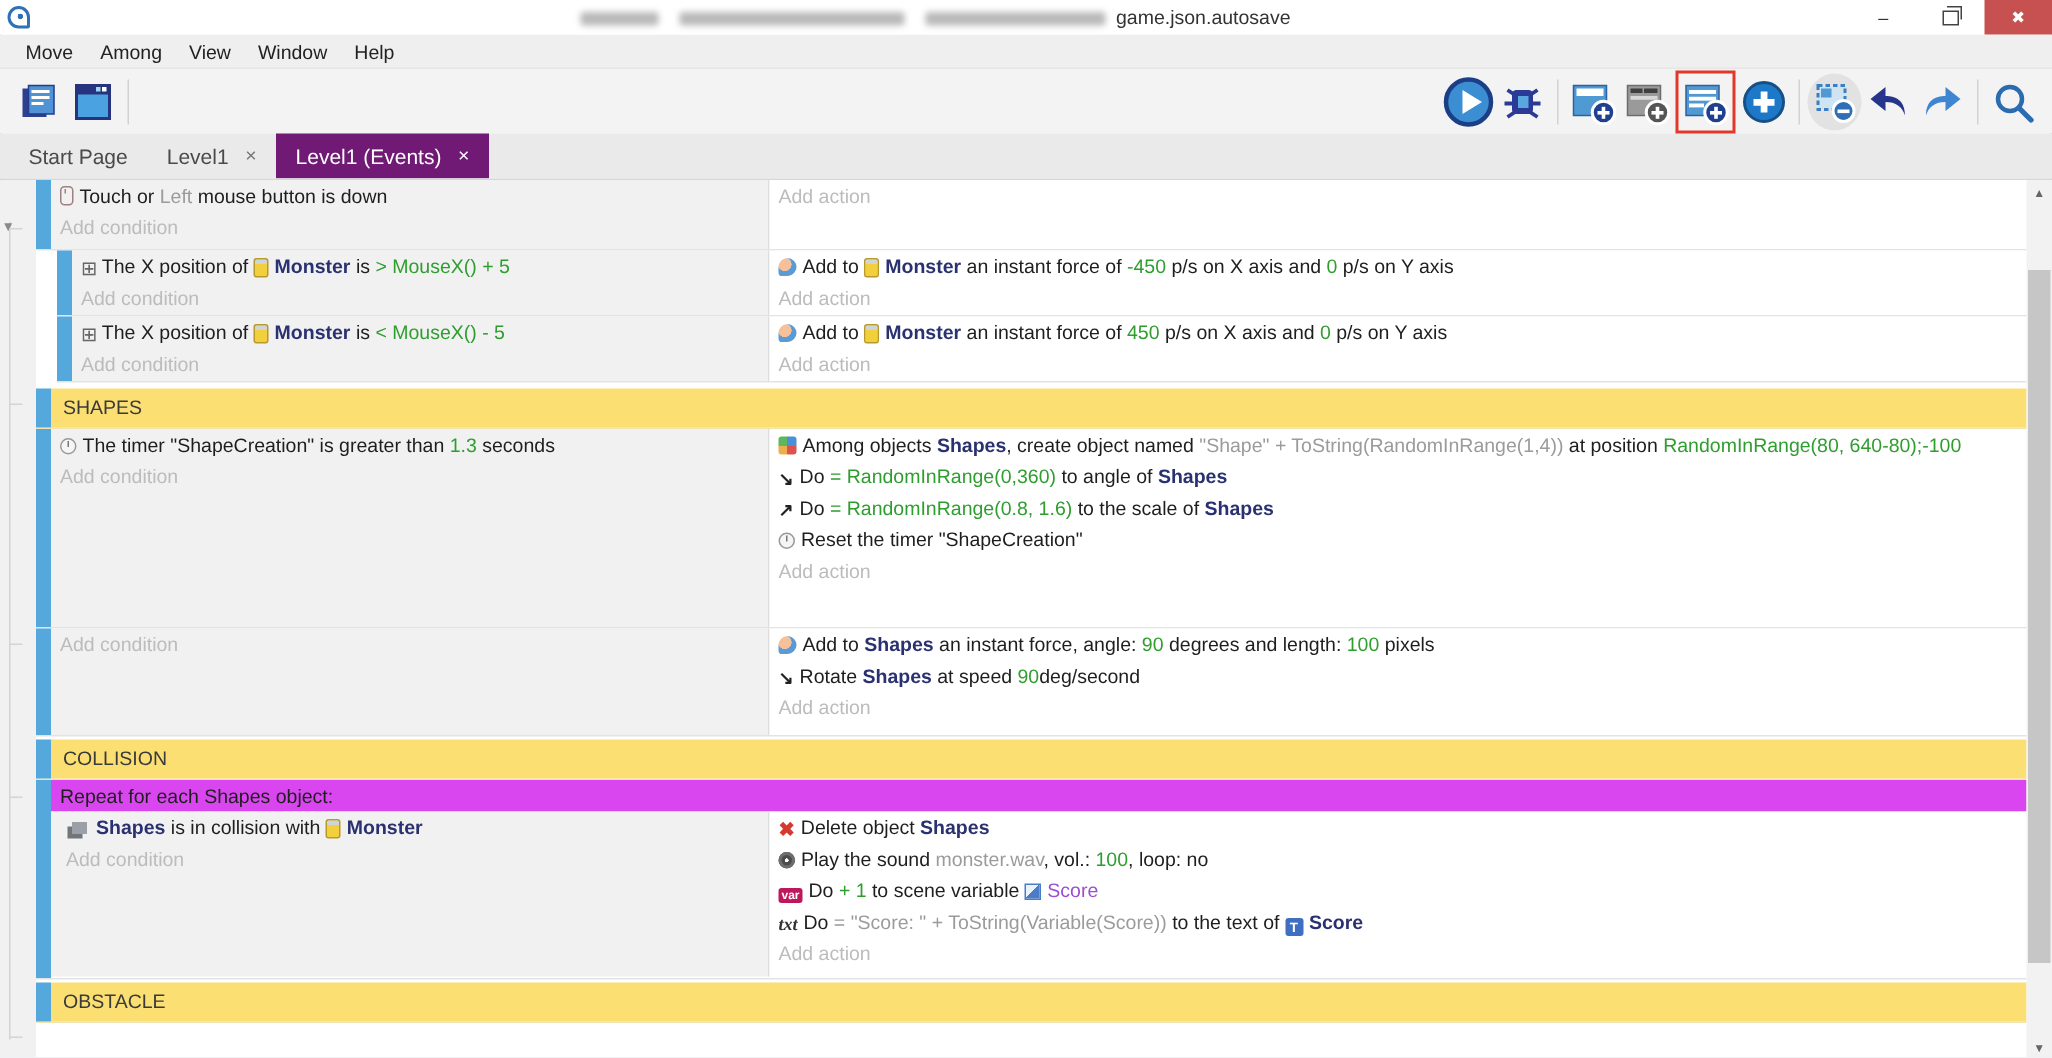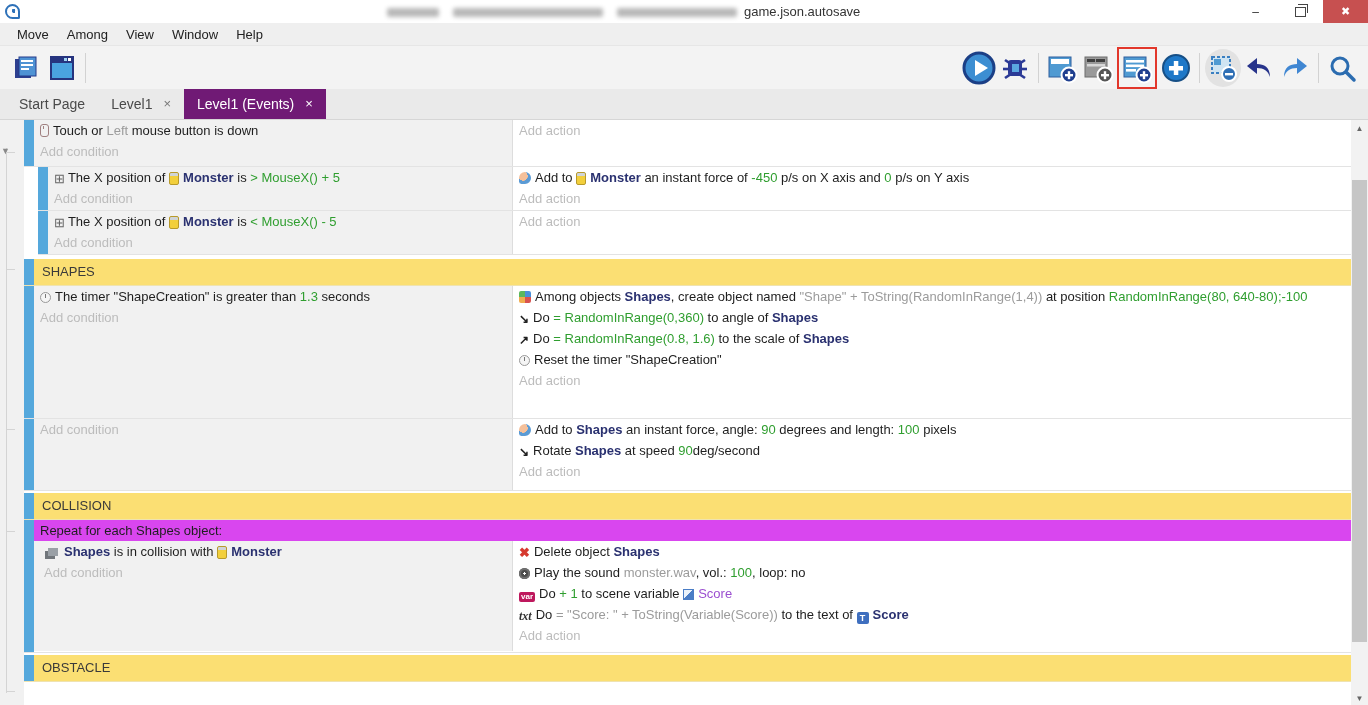--- a/index.html
+++ b/index.html
@@ -262,20 +262,21 @@
     </div>
 
     <div class="ev indent" style="height:43px">
       <div class="bar"></div>
       <div class="cells">
         <div class="cond" style="width:464px">
           <div class="line"><span class="ic ic-position">⊞</span><span class="seg c-k">The X position of </span><span class="ic ic-monster"></span><span class="seg c-obj">Monster</span><span class="seg c-k"> is </span><span class="seg c-g">&lt; MouseX() - 5</span></div>
           <div class="line placeholder">Add condition</div>
         </div>
         <div class="act">
+          <div class="line"><span class="ic ic-force"></span><span class="seg c-k">Add to </span><span class="ic ic-monster"></span><span class="seg c-obj">Monster</span><span class="seg c-k"> an instant force of </span><span class="seg c-g">450</span><span class="seg c-k"> p/s on X axis and </span><span class="seg c-g">0</span><span class="seg c-k"> p/s on Y axis</span></div>
           <div class="line placeholder">Add action</div>
         </div>
       </div>
     </div>
 
     <div class="grp mt4" style="height:26px">
       <div class="bar"></div>
       <div class="band">SHAPES</div>
     </div>
 

